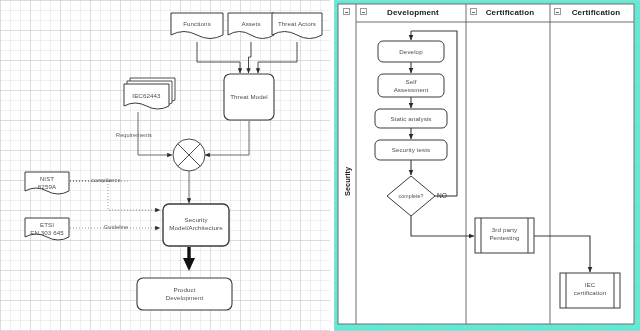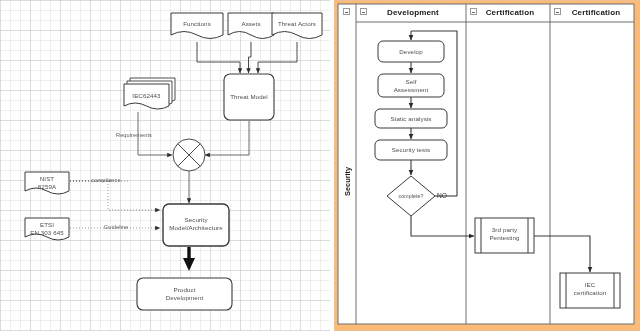--- a/index.html
+++ b/index.html
@@ -17,21 +17,21 @@
   }
   .grid.coarse{
     background-image:
       linear-gradient(to right, rgba(190,196,205,.42) 1px, transparent 1px),
       linear-gradient(to bottom, rgba(190,196,205,.42) 1px, transparent 1px);
     background-size:30px 30px;
   }
 
   
   #leftPanel{position:absolute;left:0;top:0;width:330px;height:331px;overflow:hidden;background:#fff;}
-  #rightPanel{position:absolute;left:334px;top:0;width:306px;height:331px;overflow:hidden;background:#fdba74;}
+  #rightPanel{position:absolute;left:334px;top:0;width:306px;height:331px;overflow:hidden;background:#5eead4;}
   #leftPanel .inner,#rightPanel .inner{position:absolute;inset:0;}
 
   svg.layer{position:absolute;left:0;top:0;overflow:visible;}
 
   
   .lbl{
     position:absolute;color:#4d4d4d;font-size:6.2px;line-height:7.6px;
     text-align:center;white-space:pre-line;letter-spacing:.1px;
     pointer-events:none;
   }

